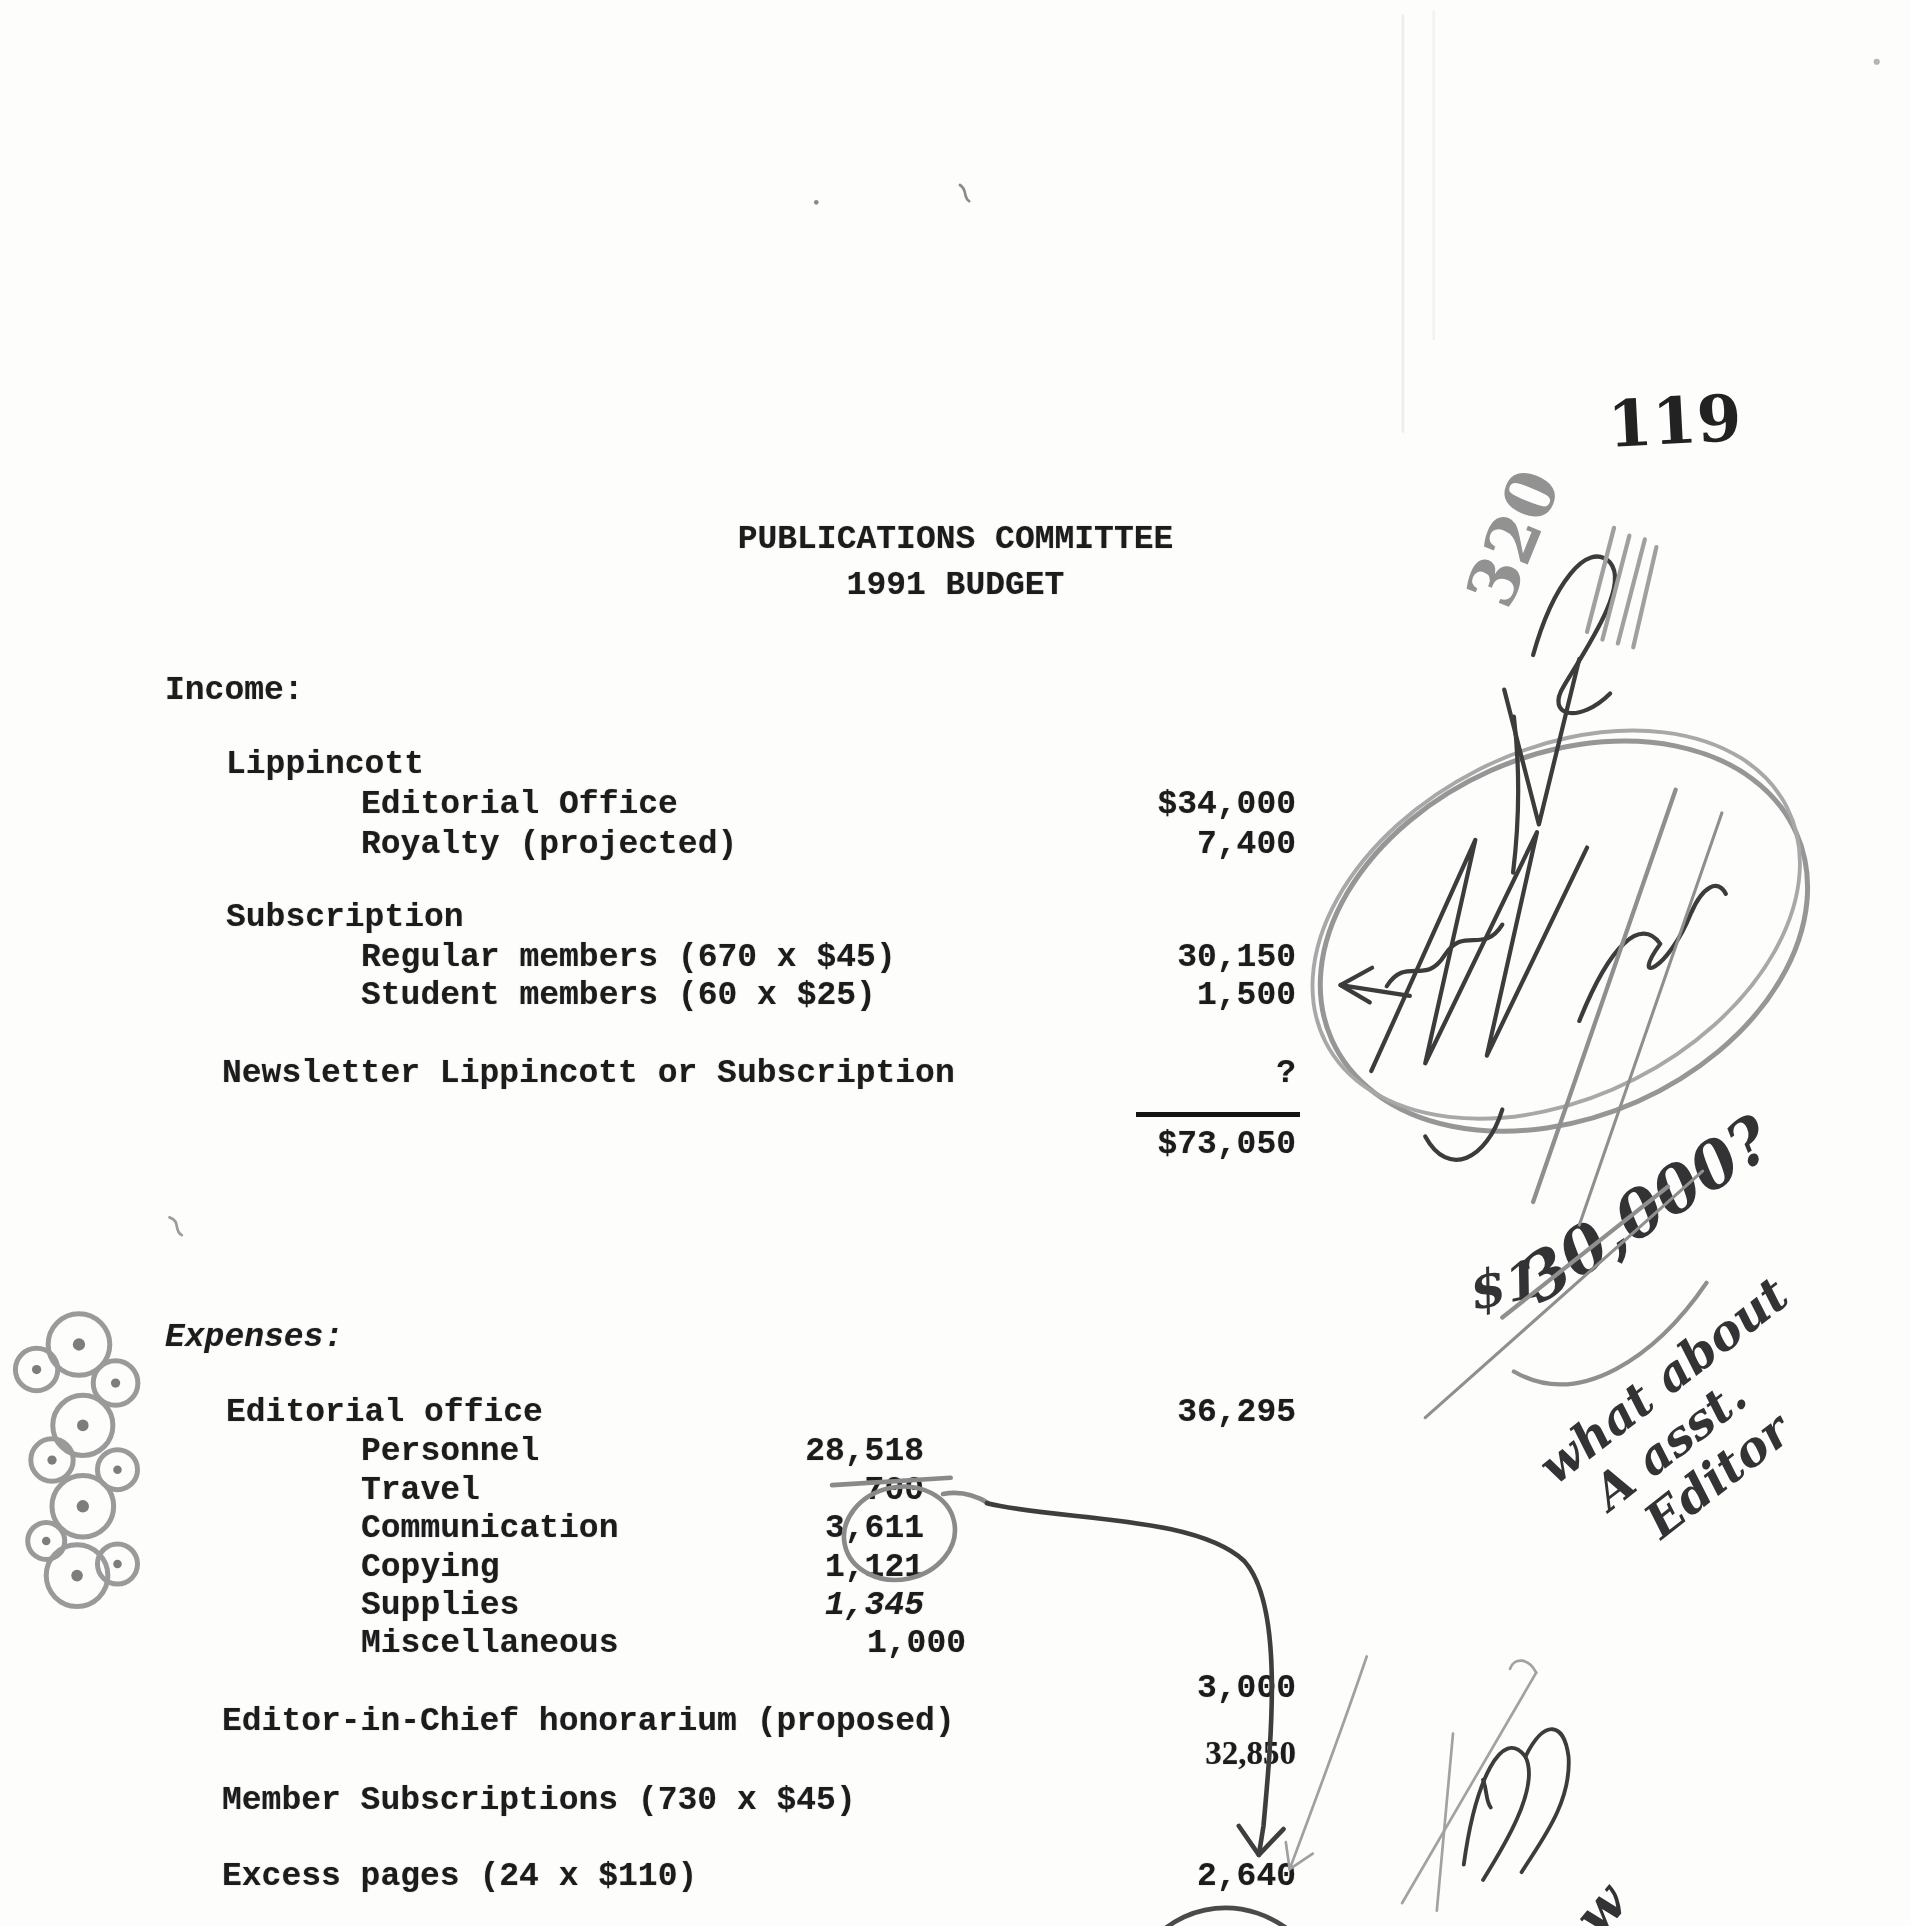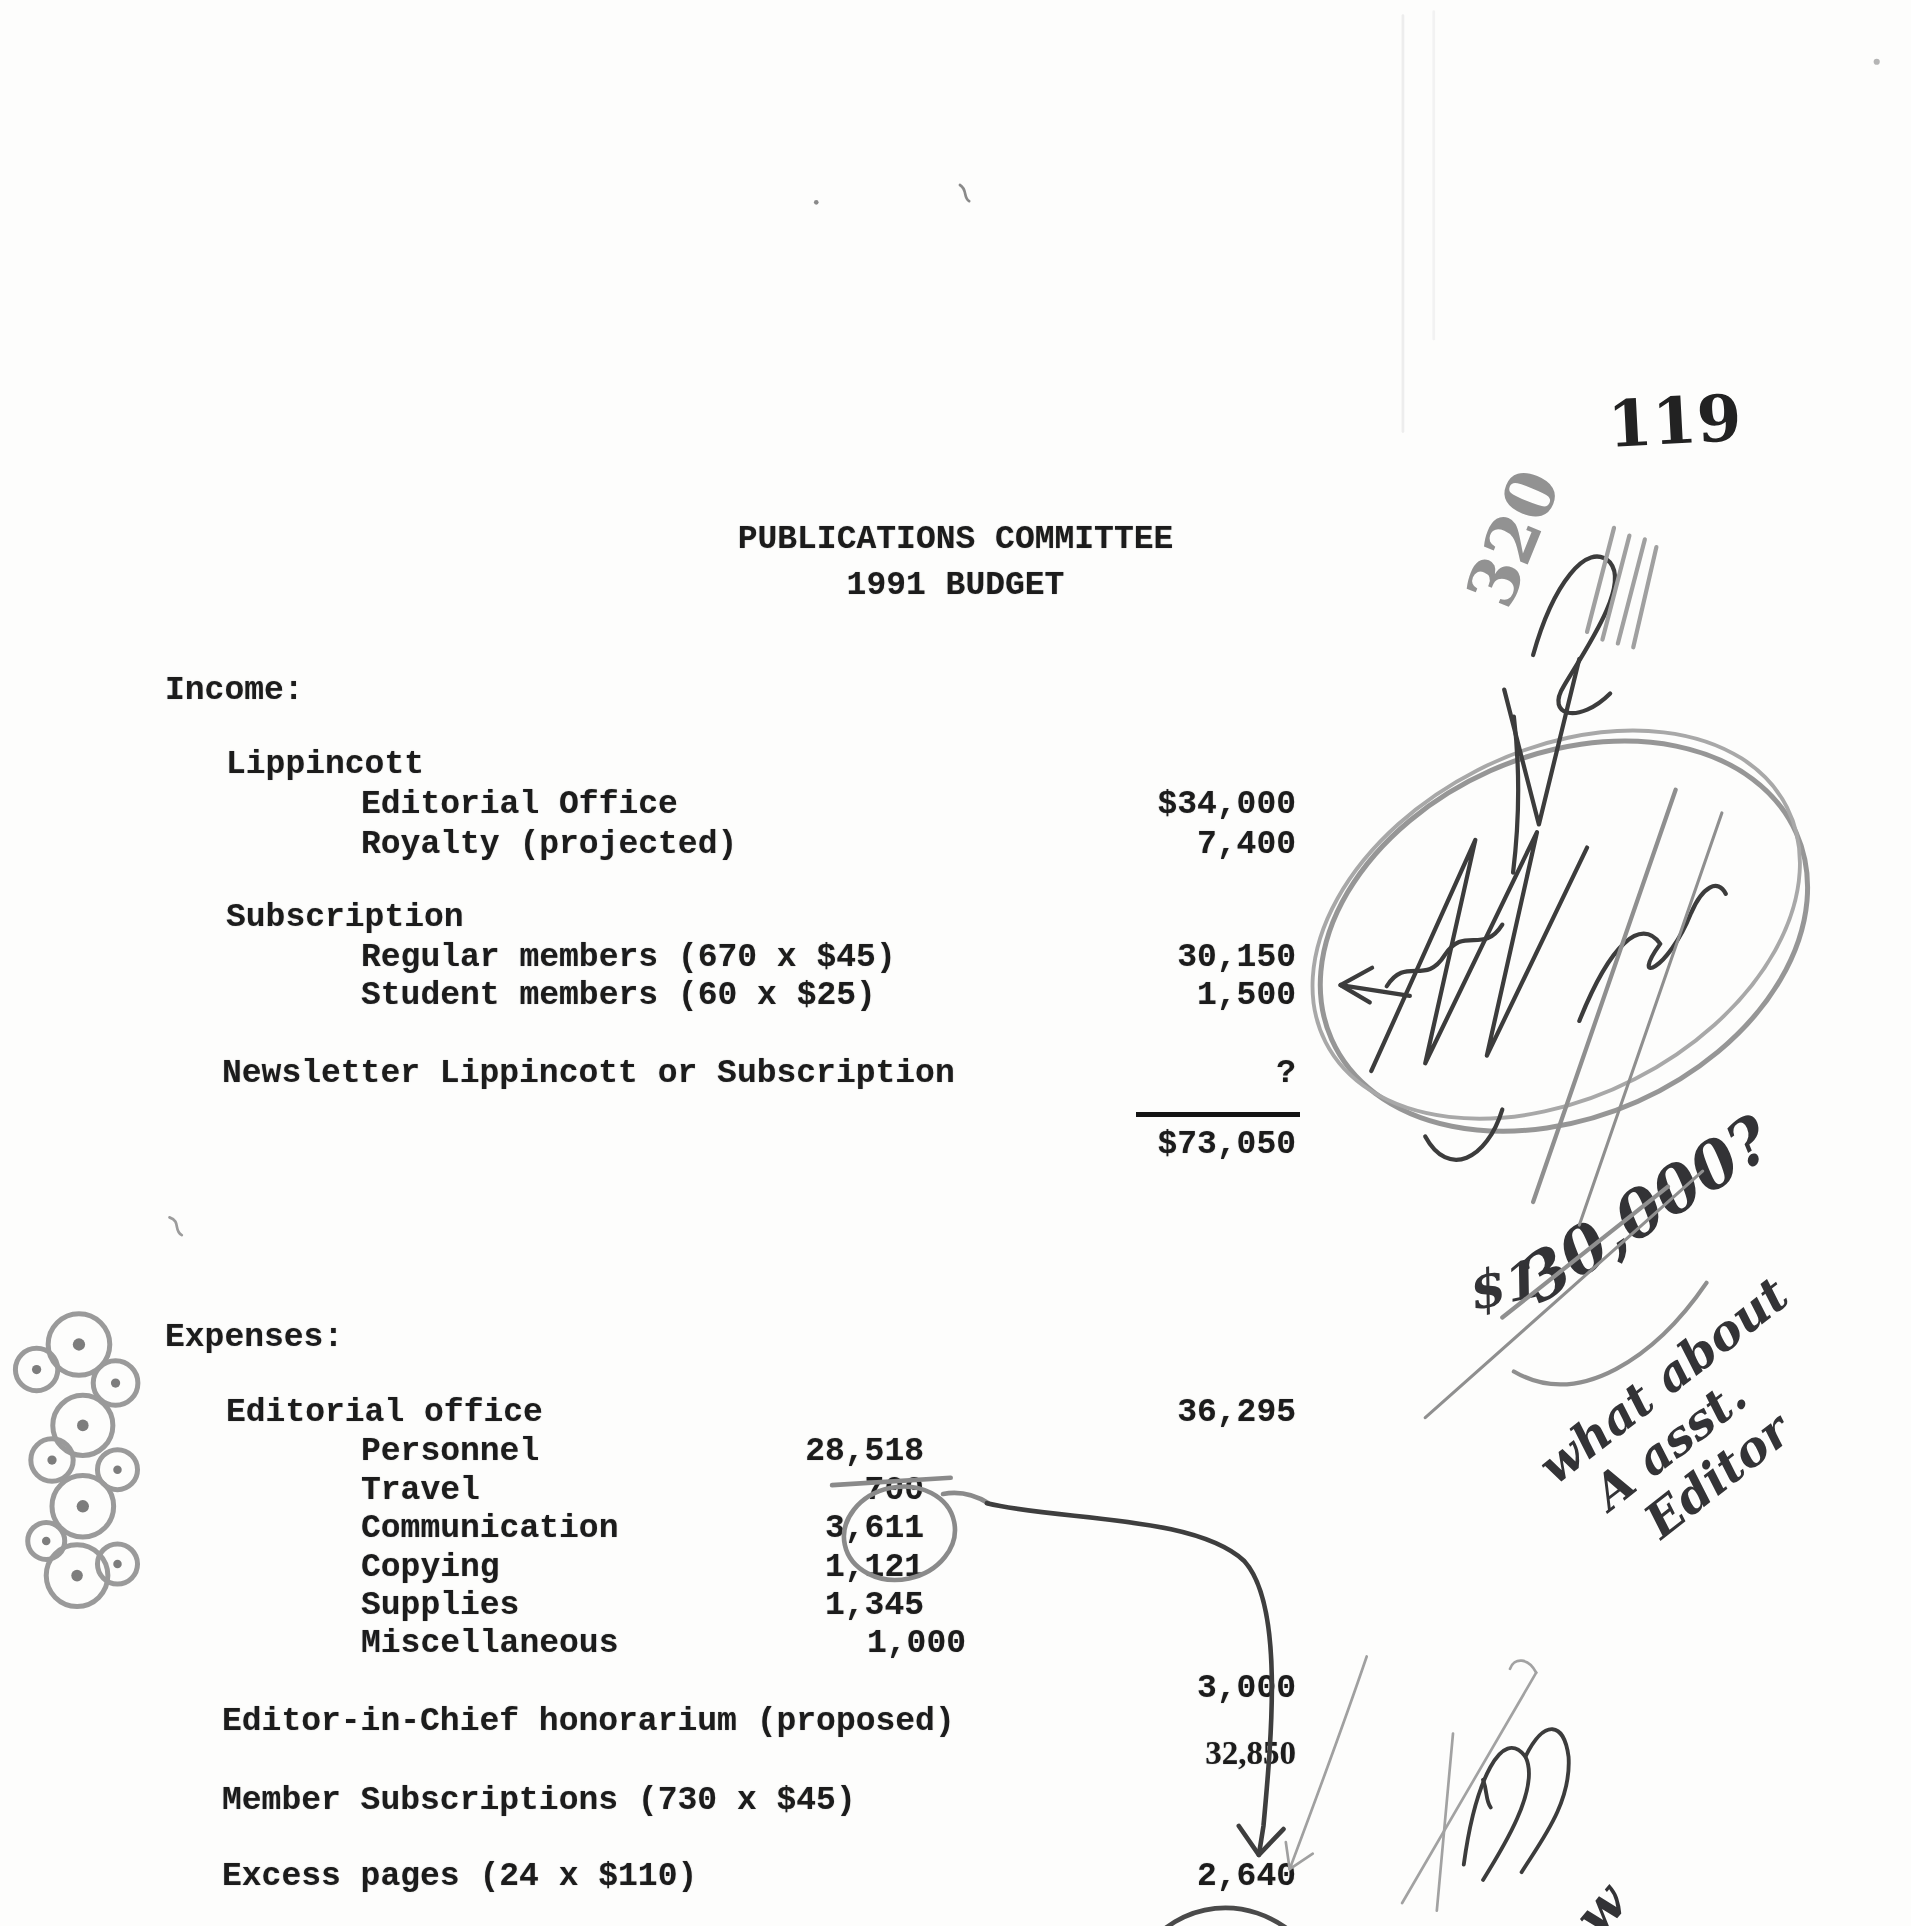--- a/index.html
+++ b/index.html
@@ -40,35 +40,35 @@
   <div class="t vo" style="top:941px;">30,150</div>
   <div class="t" style="left:361px;top:979px;">Student members (60 x $25)</div>
   <div class="t vo" style="top:979px;">1,500</div>
 
   <div class="t" style="left:222px;top:1057px;">Newsletter Lippincott or Subscription</div>
   <div class="t vo" style="top:1057px;">?</div>
 
   <div class="hr" style="left:1136px;top:1112px;width:164px;height:5px;"></div>
   <div class="t vo" style="top:1128px;">$73,050</div>
 
-  <div class="t" style="left:165px;top:1321px;">Expenses:</div>
+  <div class="t" style="left:165px;top:1321px;font-style:italic;">Expenses:</div>
 
   <div class="t" style="left:226px;top:1396px;">Editorial office</div>
   <div class="t vo" style="top:1396px;">36,295</div>
 
   <div class="t" style="left:361px;top:1435px;">Personnel</div>
   <div class="t vi" style="top:1435px;">28,518</div>
   <div class="t" style="left:361px;top:1474px;">Travel</div>
   <div class="t vi" style="top:1474px;">700</div>
   <div class="t" style="left:361px;top:1512px;">Communication</div>
   <div class="t vi" style="top:1512px;">3,611</div>
   <div class="t" style="left:361px;top:1551px;">Copying</div>
   <div class="t vi" style="top:1551px;">1,121</div>
   <div class="t" style="left:361px;top:1589px;">Supplies</div>
-  <div class="t vi" style="top:1589px;">1,345</div>
+  <div class="t vi" style="top:1589px;font-style:italic;">1,345</div>
   <div class="t" style="left:361px;top:1627px;">Miscellaneous</div>
   <div class="t vi" style="top:1627px;padding-left:42px;">1,000</div>
 
   <div class="t" style="left:222px;top:1705px;">Editor-in-Chief honorarium (proposed)</div>
   <div class="t vo" style="top:1672px;">3,000</div>
   <div class="t" style="left:222px;top:1784px;">Member Subscriptions (730 x $45)</div>
   <div class="t vo" style="top:1737px;font-family:Liberation Serif, serif;">32,850</div>
   <div class="t" style="left:222px;top:1860px;">Excess pages (24 x $110)</div>
   <div class="t vo" style="top:1860px;">2,640</div>
 

